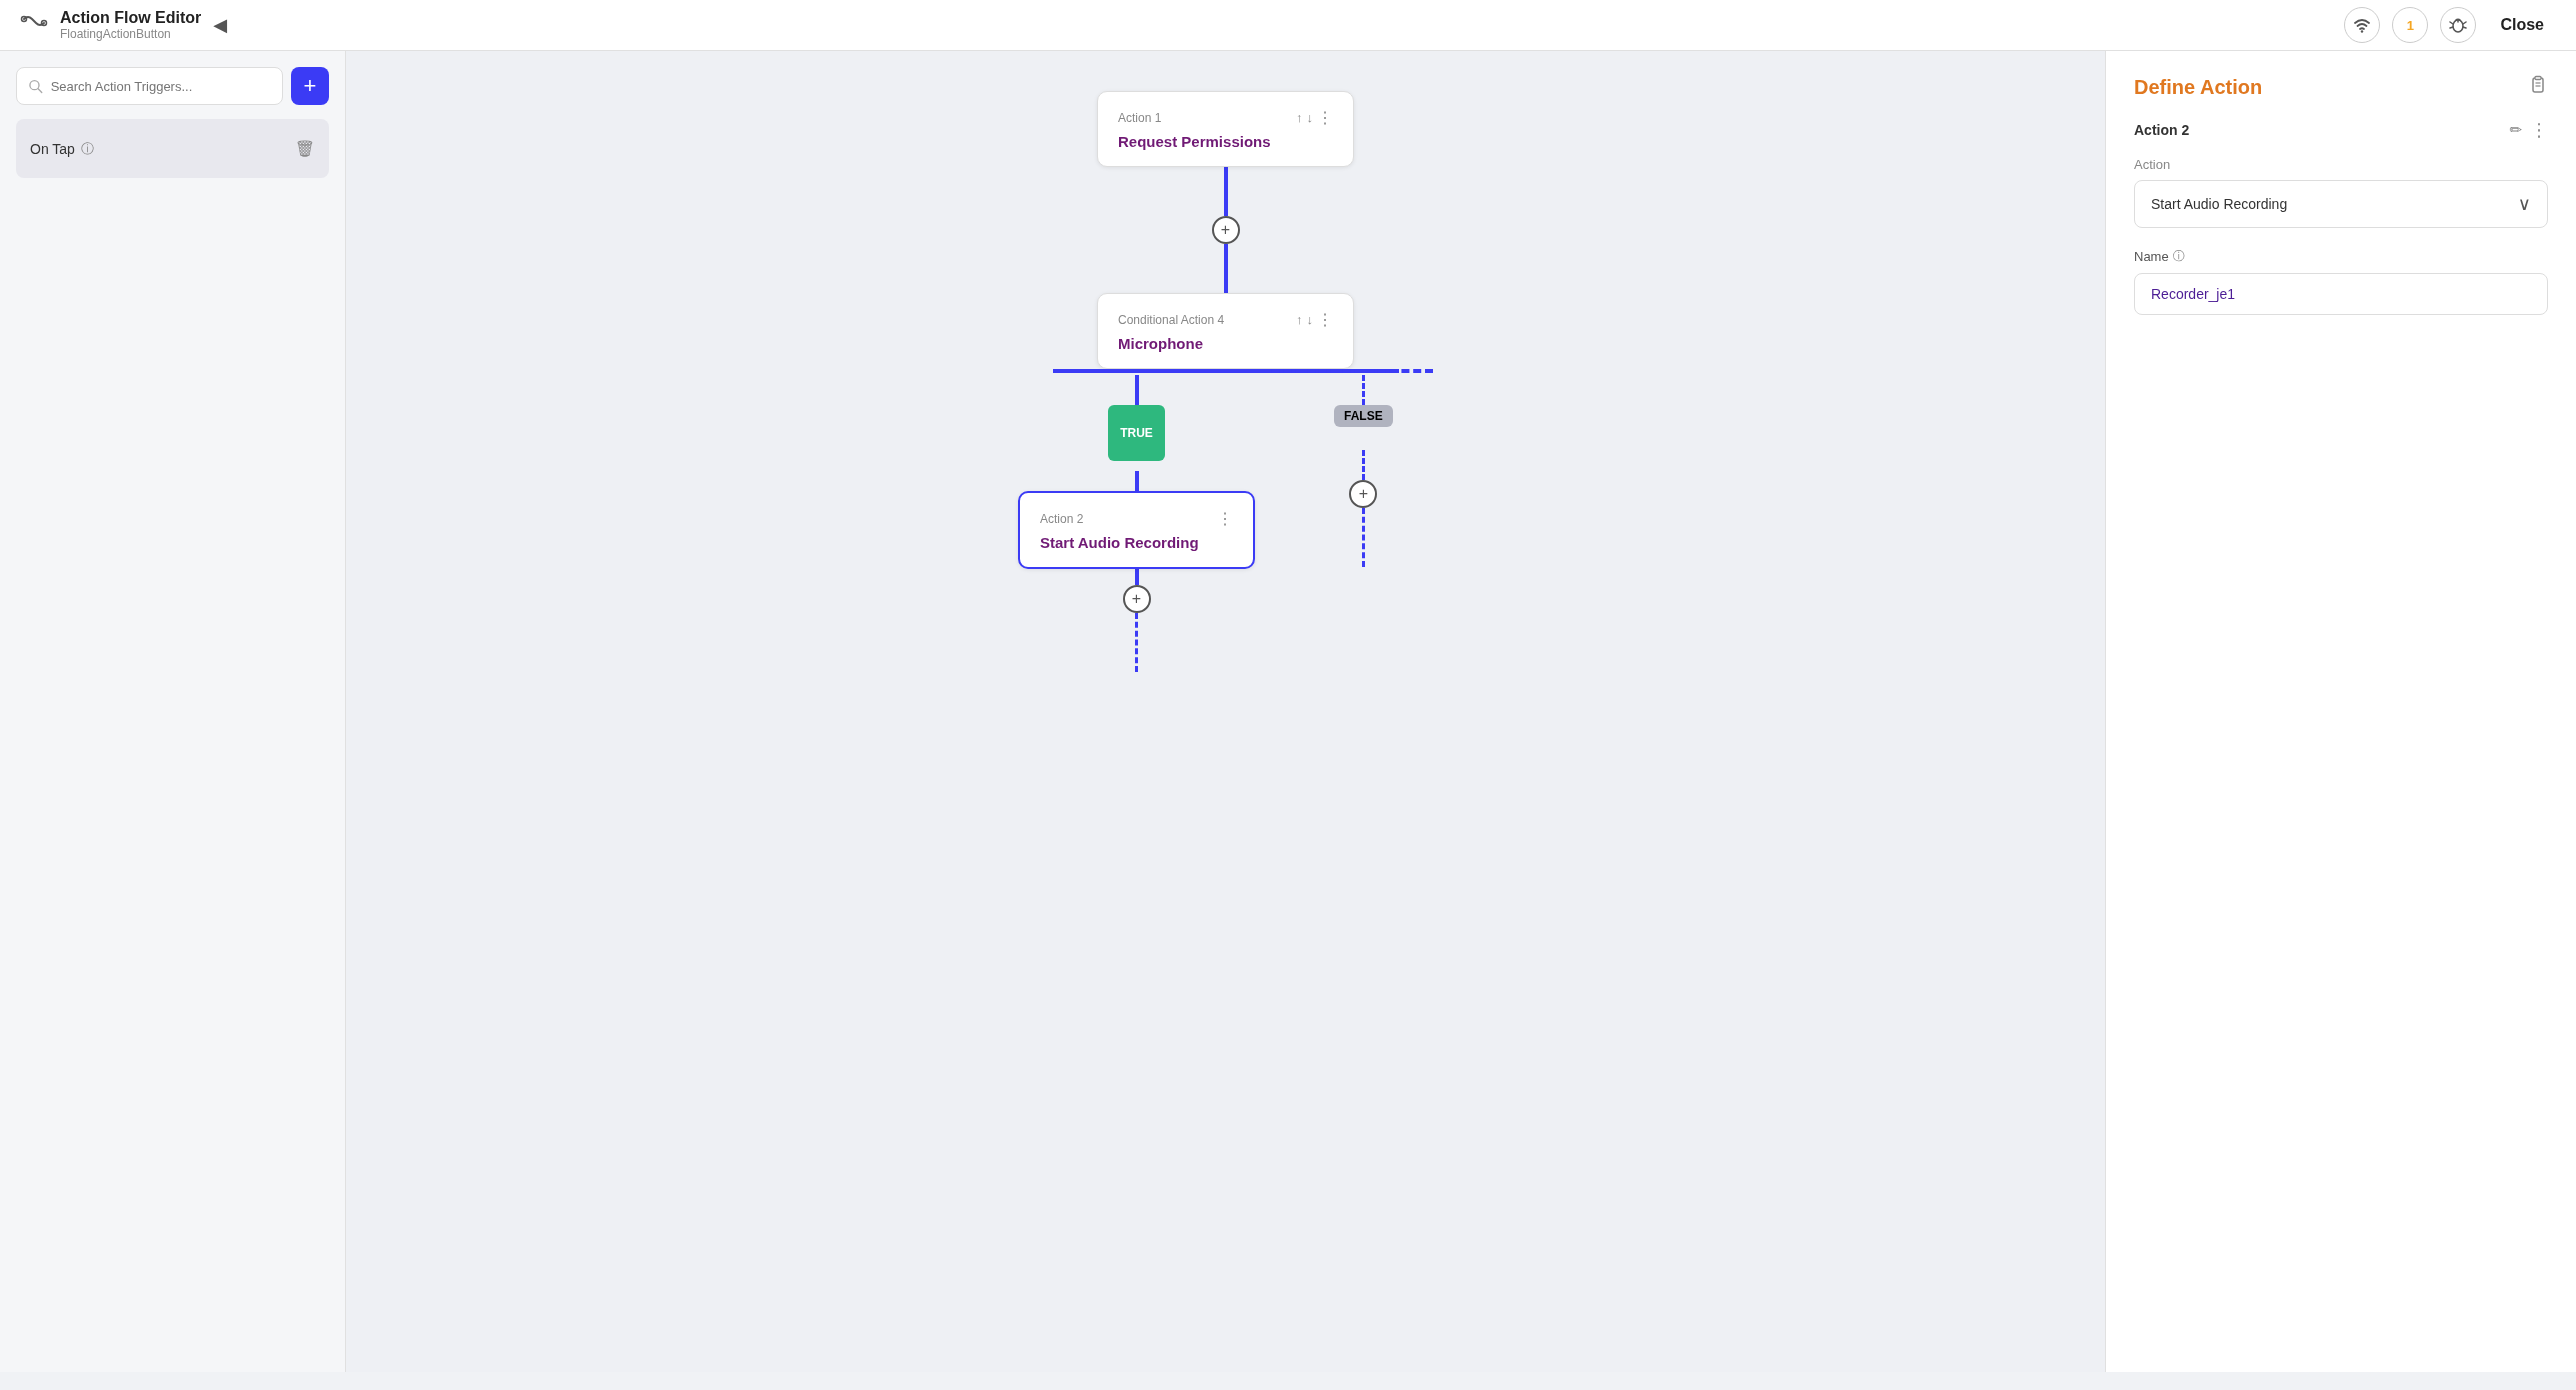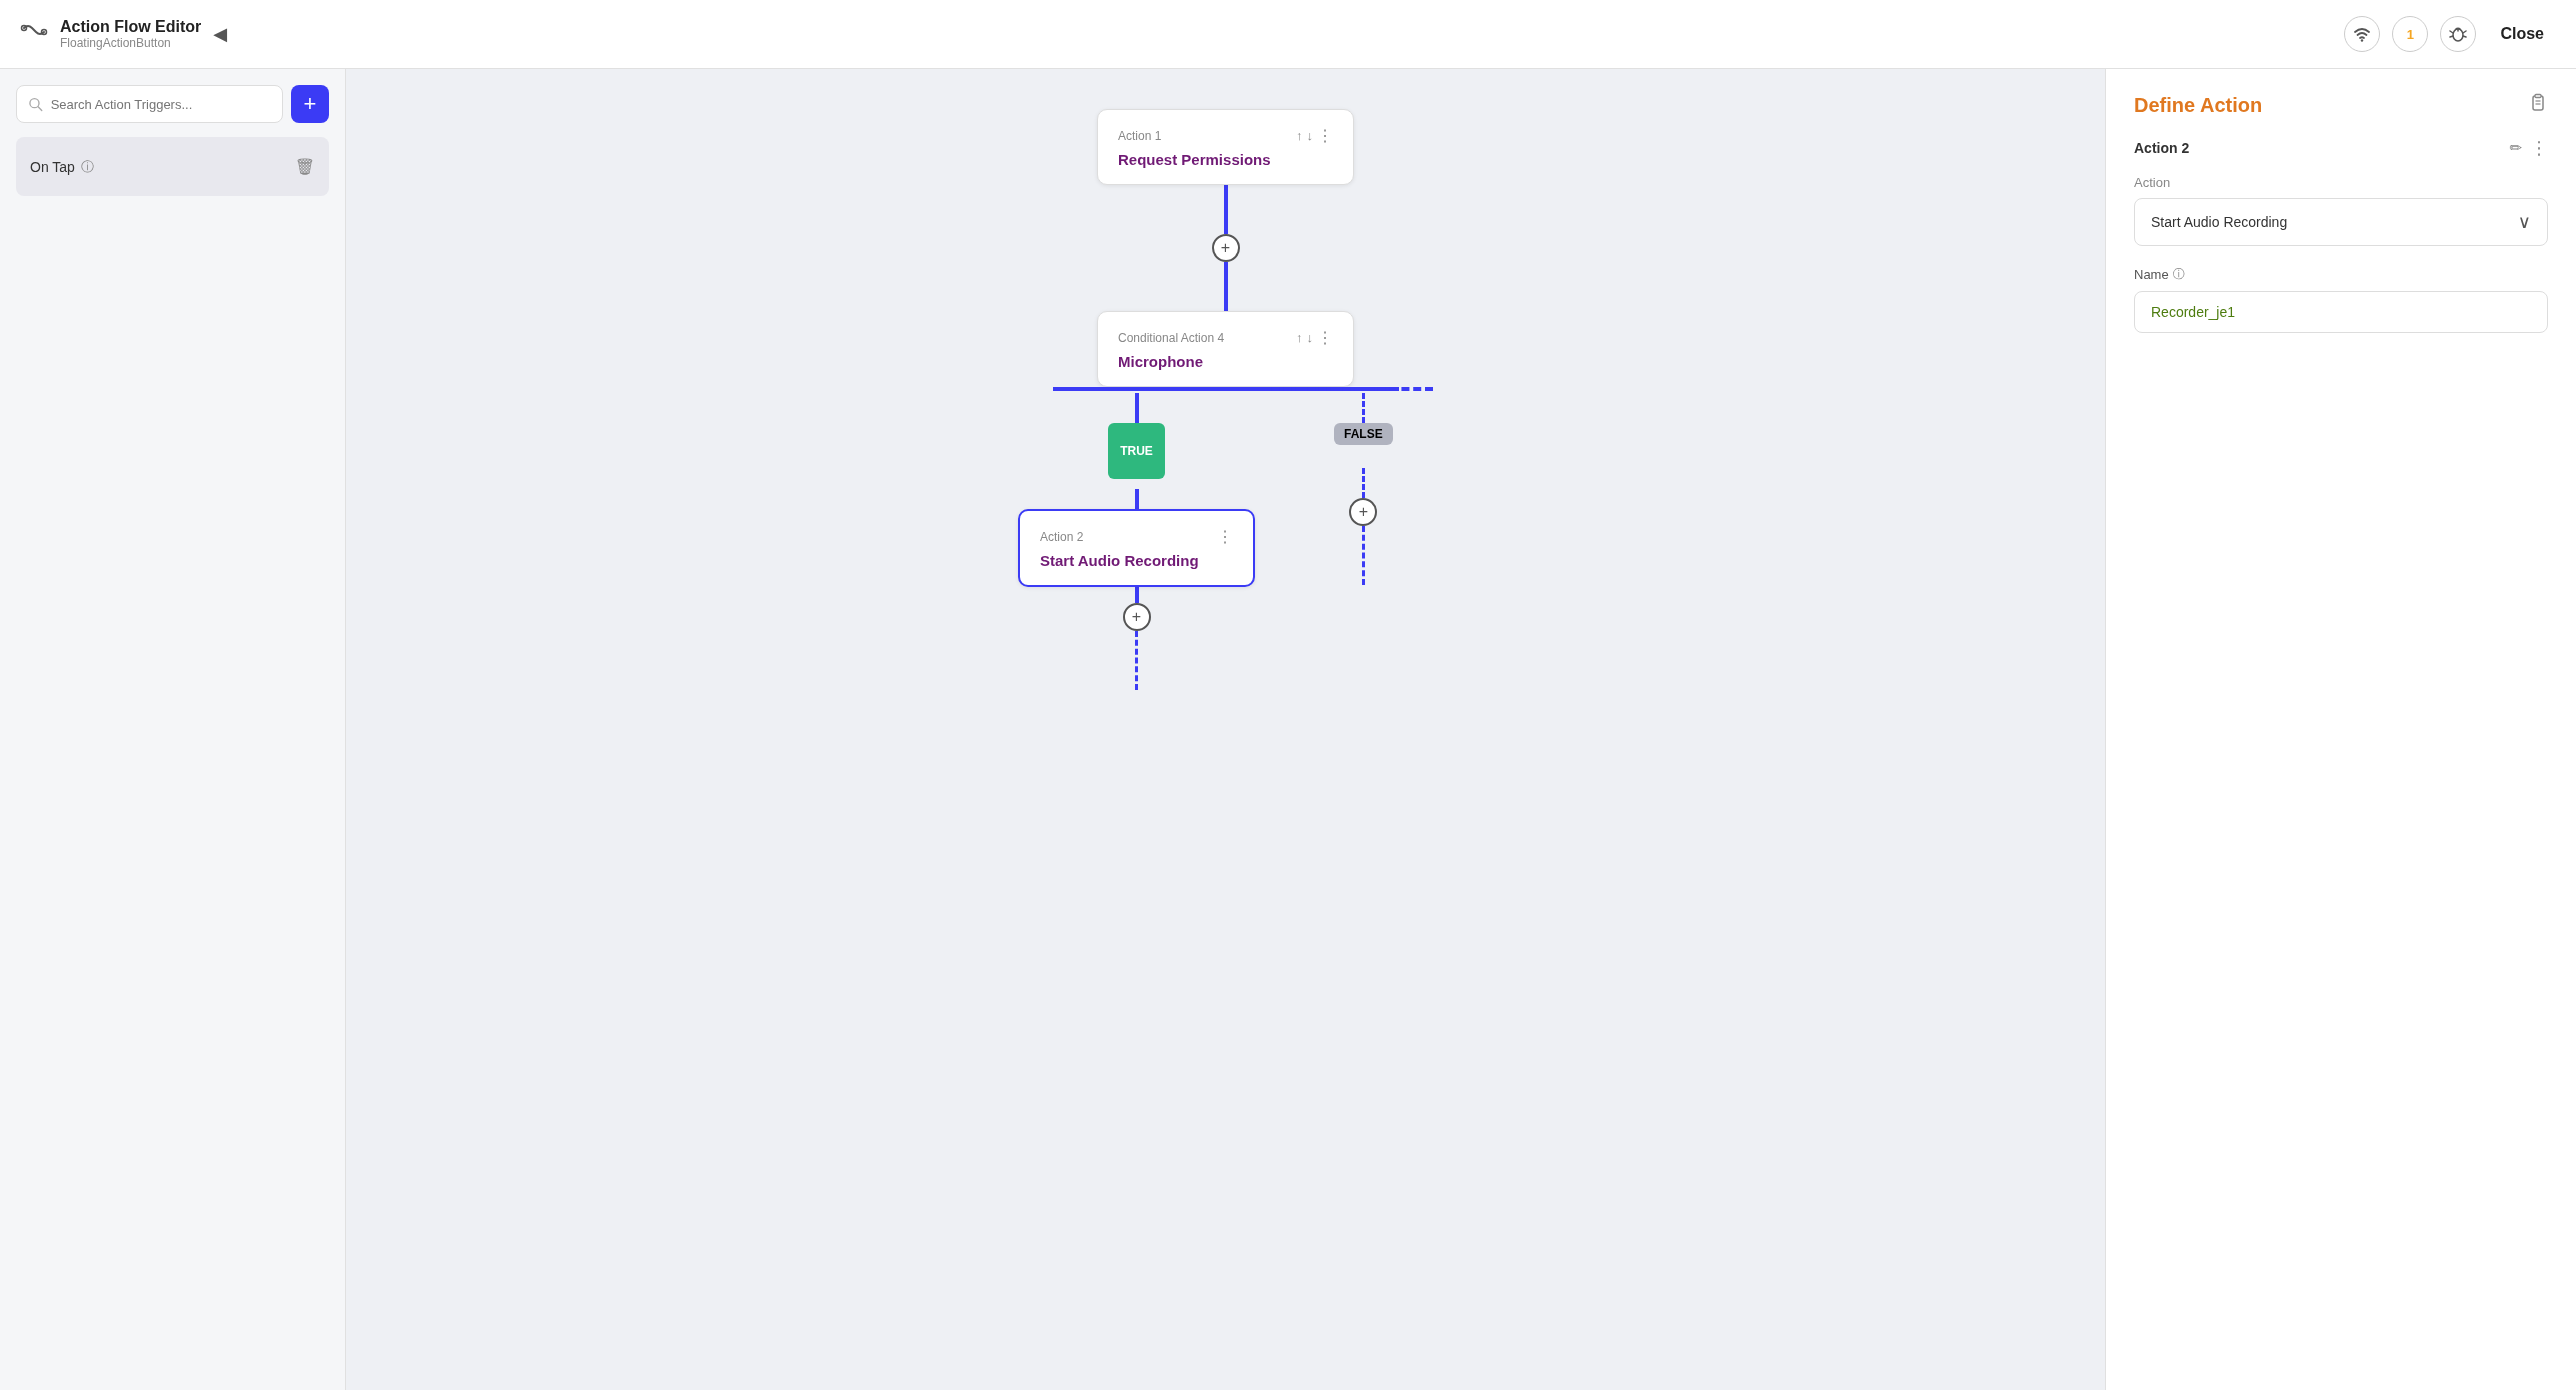--- a/index.html
+++ b/index.html
@@ -1,21 +1,21 @@
 <!DOCTYPE html>
 <html><head>
   <meta charset="utf-8">
   <style>
     * { box-sizing: border-box; margin: 0; padding: 0; }
     body { font-family: -apple-system, BlinkMacSystemFont, 'Segoe UI', sans-serif; background: #f0f2f5; height: 100vh; overflow: hidden; }
 
     
     .header {
       display: flex; align-items: center; justify-content: space-between;
-      background: #fff; height: 69px; padding: 0 20px;
+      background: #fff; height: 51px; padding: 0 20px;
       border-bottom: 1px solid #e0e0e0;
     }
     .header-left { display: flex; align-items: center; gap: 12px; }
     .header-icon { width: 28px; height: 28px; color: #555; }
     .header-title h1 { font-size: 16px; font-weight: 600; color: #222; }
     .header-title p { font-size: 12px; color: #888; }
     .header-collapse-btn {
       background: none; border: none; cursor: pointer; color: #555; font-size: 18px;
       display: flex; align-items: center;
     }
@@ -114,21 +114,21 @@
     .panel-section-label { font-size: 13px; color: #888; margin-bottom: 8px; }
     .action-type-select {
       width: 100%; border: 1.5px solid #ddd; border-radius: 8px; padding: 12px 16px;
       font-size: 14px; font-weight: 500; color: #333; background: #fff;
       display: flex; align-items: center; justify-content: space-between;
       cursor: pointer; margin-bottom: 20px;
     }
     .name-label { font-size: 13px; color: #555; margin-bottom: 8px; display: flex; align-items: center; gap: 4px; }
     .name-input {
       width: 100%; border: 1.5px solid #ddd; border-radius: 8px; padding: 12px 16px;
-      font-size: 14px; color: #4d7c0f; background: #fff; outline: none;
+      font-size: 14px; color: #4c1d95; background: #fff; outline: none;
     }
   </style>
 </head>
 <body>
 
 <div class="header">
   <div class="header-left">
     <div class="header-icon">
       <svg width="28" height="28" viewBox="0 0 28 28" fill="none">
         <path d="M4 8 Q8 4 12 8 L16 12 Q20 16 24 12" stroke="#555" stroke-width="2" fill="none" stroke-linecap="round"></path>

